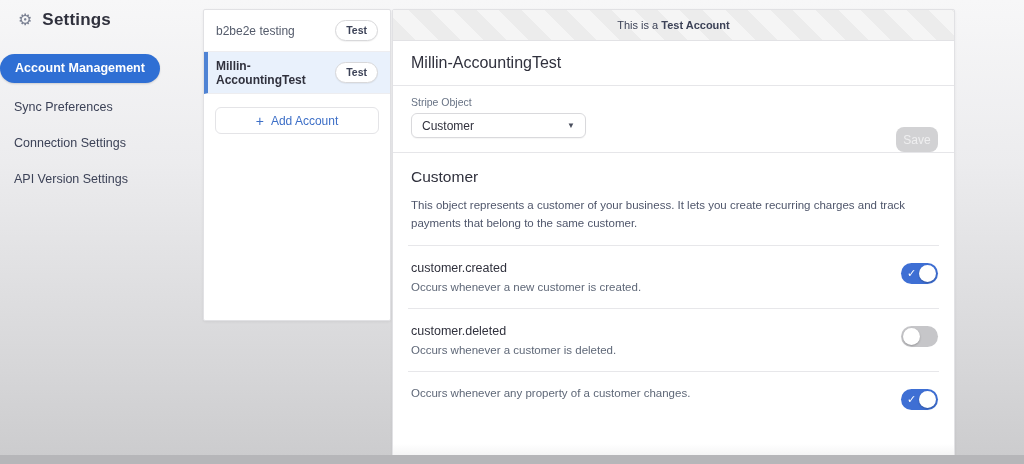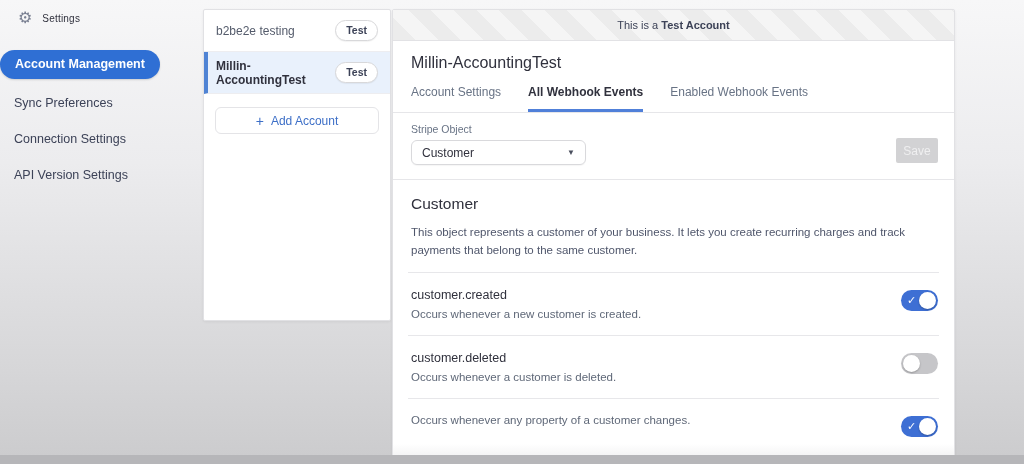--- a/index.html
+++ b/index.html
@@ -12,21 +12,21 @@
   }
   .bottom-bar {
     position:absolute; left:0; bottom:0; width:100%; height:9px;
     background:#b6b6b9;
   }
 
   
   .sidebar { position:absolute; left:0; top:0; width:200px; }
   .sidebar-header { display:flex; align-items:center; gap:10px; padding:10px 0 0 18px; }
   .gear { font-size:16px; color:#7a8092; line-height:1; }
-  .sidebar-title { font-size:10px; font-weight:400; color:#30313d; letter-spacing:.2px; }
+  .sidebar-title { font-size:17px; font-weight:700; color:#30313d; letter-spacing:.2px; }
   .nav { margin-top:24px; display:flex; flex-direction:column; align-items:flex-start; }
   .nav-item { font-size:12.5px; color:#3c4257; margin-bottom:22px; padding-left:14px; cursor:pointer; white-space:nowrap; }
   .nav-item.active {
     background:#2f6fd4; color:#fff; font-weight:700; border-radius:15px;
     padding:7px 15px 8px 15px; margin-bottom:17px; box-shadow:0 1px 2px rgba(0,0,0,.15);
   }
 
   
   .accounts-card {
     position:absolute; left:203px; top:9px; width:188px; height:312px;
@@ -79,22 +79,22 @@
   .controls-row { position:relative; padding:10px 18px 14px 18px; border-bottom:1px solid #e6e6e9; }
   .control-label { font-size:10.5px; color:#687385; margin-bottom:5px; }
   .select-box {
     width:175px; height:25px; border:1px solid #d9d9dc; border-radius:6px; background:#fff;
     display:flex; align-items:center; justify-content:space-between; padding:0 10px;
     cursor:pointer; box-shadow:0 1px 1px rgba(0,0,0,.04);
   }
   .select-value { font-size:12px; color:#30313d; }
   .caret { font-size:8px; color:#4a4f5e; }
   .save-btn {
-    position:absolute; right:16px; top:25px; width:42px; height:25px;
-    background:#d2d2d4; border:none; border-radius:2px;
+    position:absolute; right:16px; top:41px; width:42px; height:25px;
+    background:#d2d2d4; border:none; border-radius:8px;
     color:#efeff0; font-size:12px; font-weight:500; font-family:inherit; cursor:default;
   }
 
   .object-section { padding:15px 18px 12px 18px; }
   .object-title { font-size:15.5px; font-weight:500; color:#30313d; margin-bottom:10px; }
   .object-desc { font-size:11.5px; color:#4f566b; line-height:1.6; max-width:532px; }
 
   .divider-inset { height:1px; background:#e7e7ea; margin:0 15px; }
 
   .event-row { display:flex; align-items:flex-start; justify-content:space-between; padding:15px 16px 15px 18px; }
@@ -148,25 +148,20 @@
   </div>
 
   <div class="panel">
     <div class="test-banner">
       <span>This is a</span>
       <b>Test Account</b>
     </div>
 
     <div class="panel-header">
       <div class="panel-title">Millin-AccountingTest</div>
-      <div class="tabs">
-          <div class="tab">Account Settings</div>
-          <div class="tab active">All Webhook Events</div>
-          <div class="tab">Enabled Webhook Events</div>
-        </div>
     </div>
 
     <div class="controls-row">
       <div class="control-label">Stripe Object</div>
       <div class="select-box">
         <span class="select-value">Customer</span>
         <span class="caret">▼</span>
       </div>
       <button class="save-btn">Save</button>
     </div>

